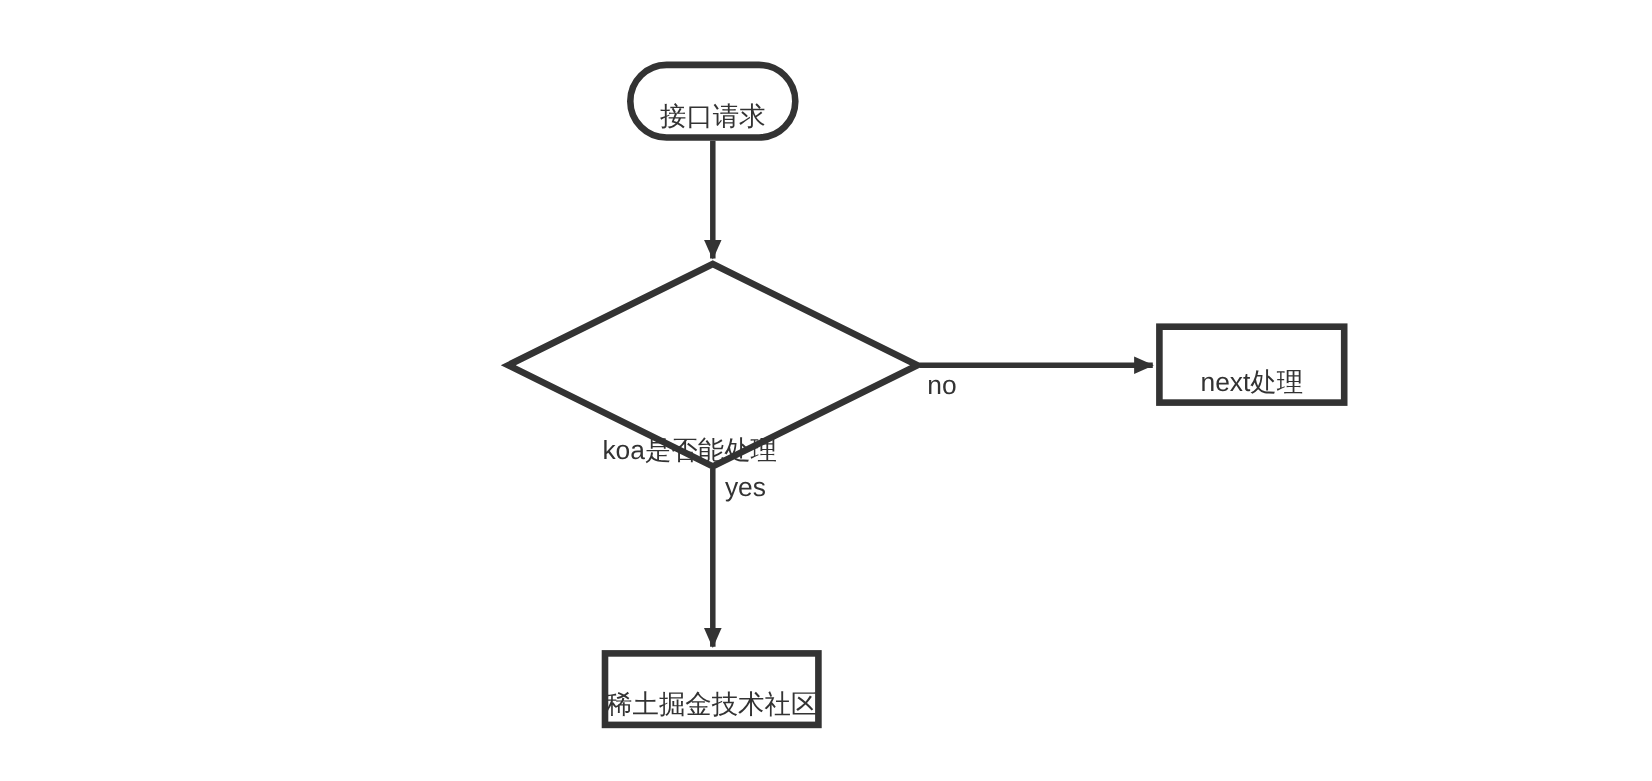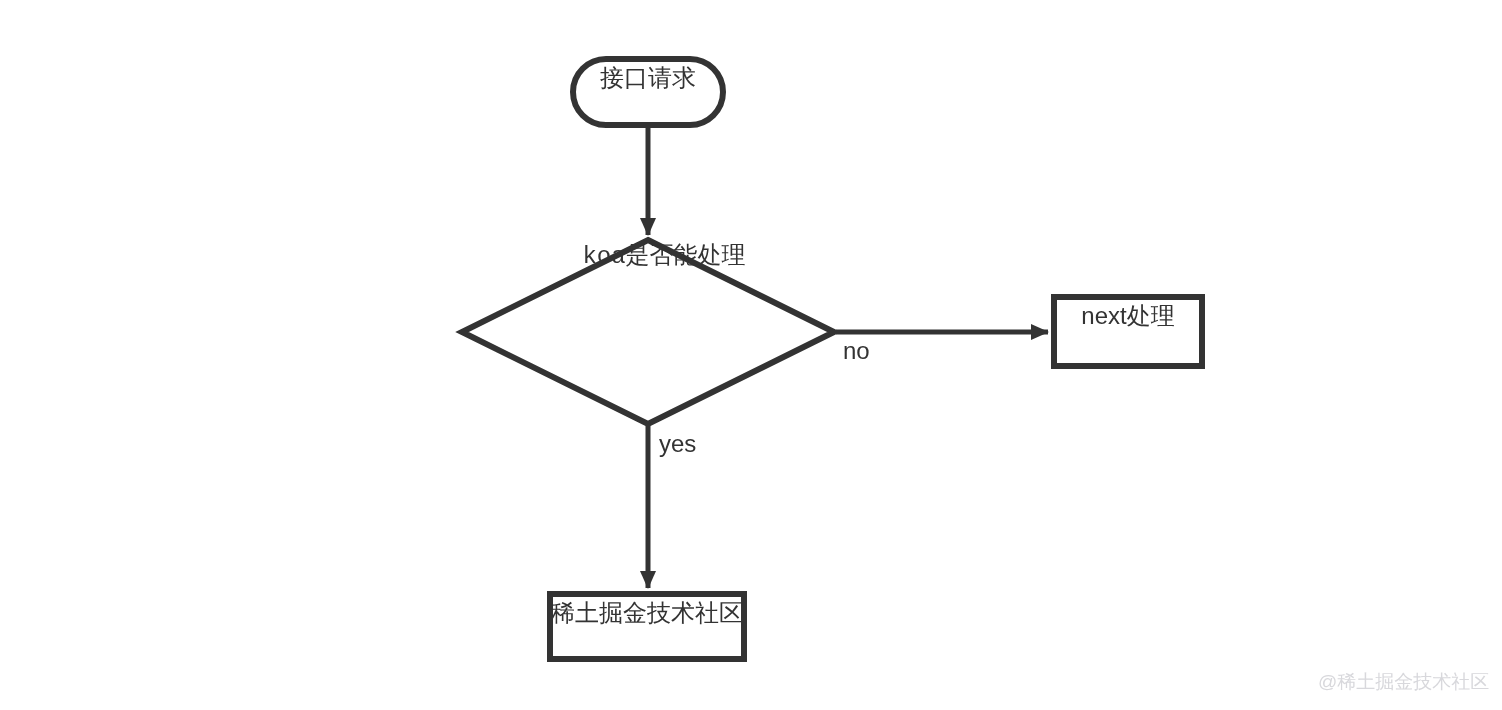--- a/index.html
+++ b/index.html
@@ -18,42 +18,41 @@
   svg.connectors {
     position: absolute;
     left: 0; top: 0;
     width: 1502px;
     height: 710px;
   }
   .node {
     position: absolute;
     box-sizing: border-box;
     display: flex;
-    align-items: flex-start;
+    align-items: flex-end;
     justify-content: center;
     background: #ffffff;
     color: #333333;
     font-size: 24px;
     white-space: nowrap;
   }
   .node.stadium {
     left: 570px; top: 56px;
     width: 156px; height: 72px;
     border: 6px solid #333333;
     border-radius: 36px;
   }
   .node.decision-label {
-    left: 477px; top: 239px;
+    left: 440px; top: 239px;
     width: 374px; height: 186px;
     background: transparent;
-    font-family: Liberation Mono, monospace;
   }
   .node.rect-next {
     left: 1051px; top: 294px;
-    width: 154px; height: 75px;
+    width: 174px; height: 75px;
     border: 6px solid #333333;
   }
   .node.rect-return {
     left: 547px; top: 591px;
     width: 200px; height: 71px;
     border: 6px solid #333333;
   }
   .edge-label {
     position: absolute;
     color: #333333;
@@ -104,15 +103,14 @@
   <div class="edge-label yes-label">yes</div>
 
   <div class="node rect-next">
     <span>next处理</span>
   </div>
 
   <div class="node rect-return">
     <span>稀土掘金技术社区</span>
   </div>
 
-  <div class="watermark">@稀土掘金技术社区</div>
 
 </div>
 
 </body></html>

